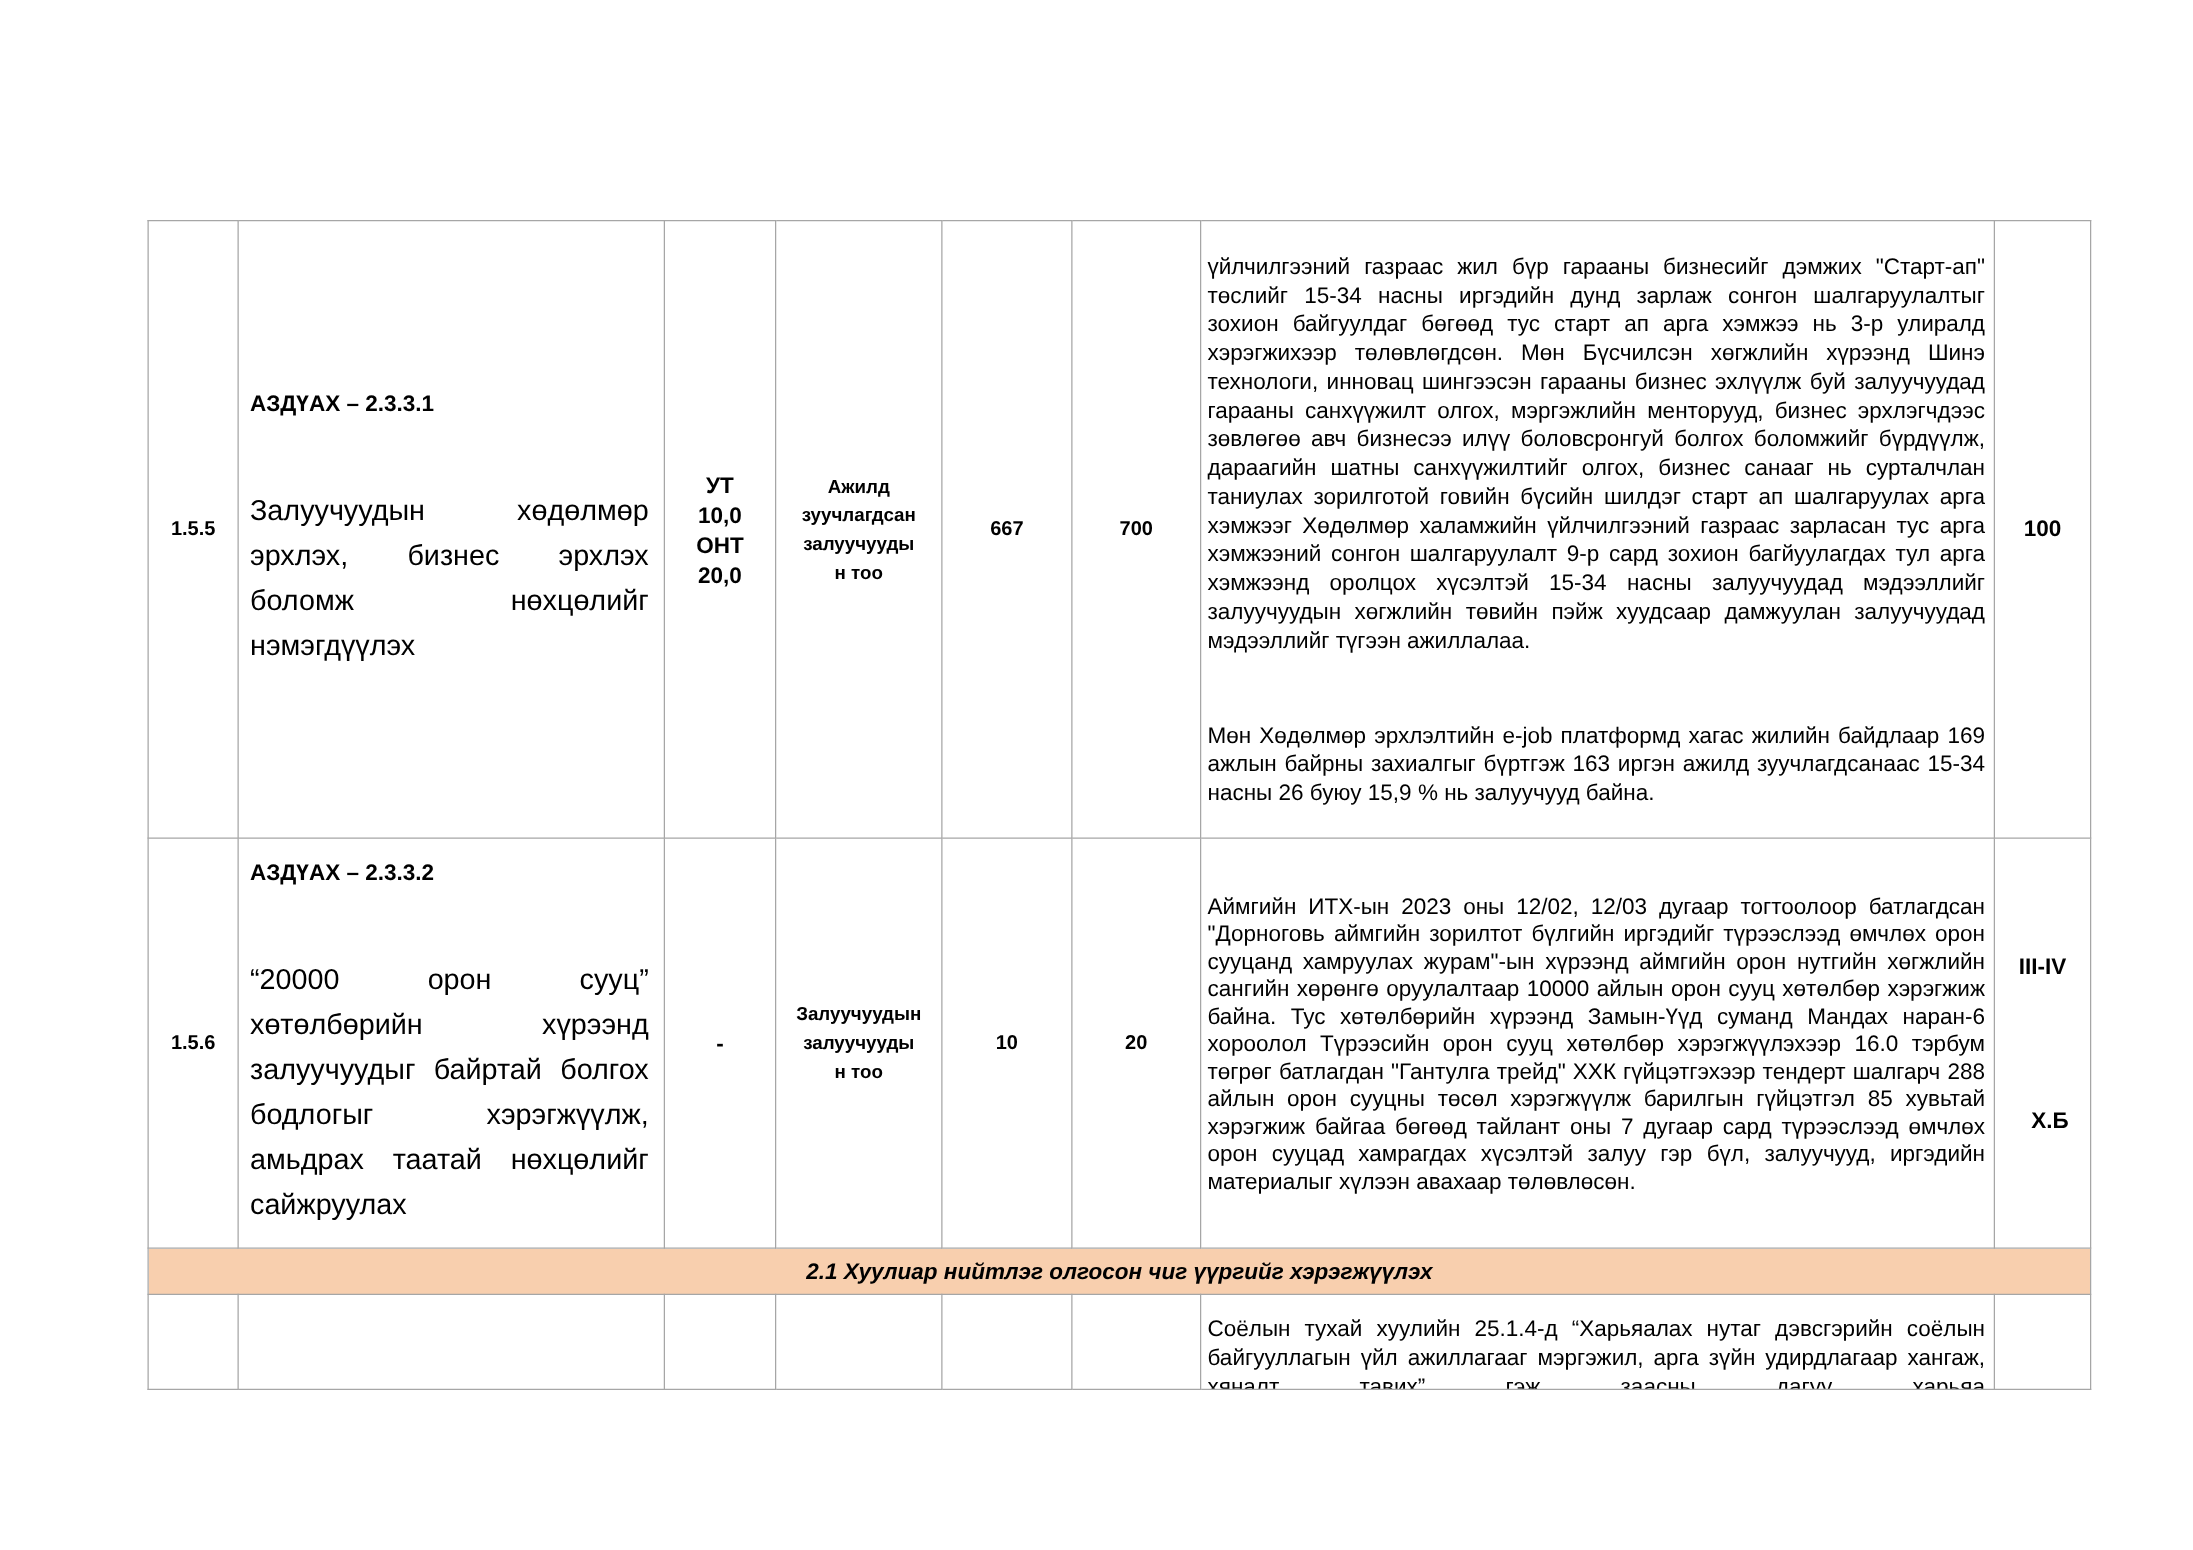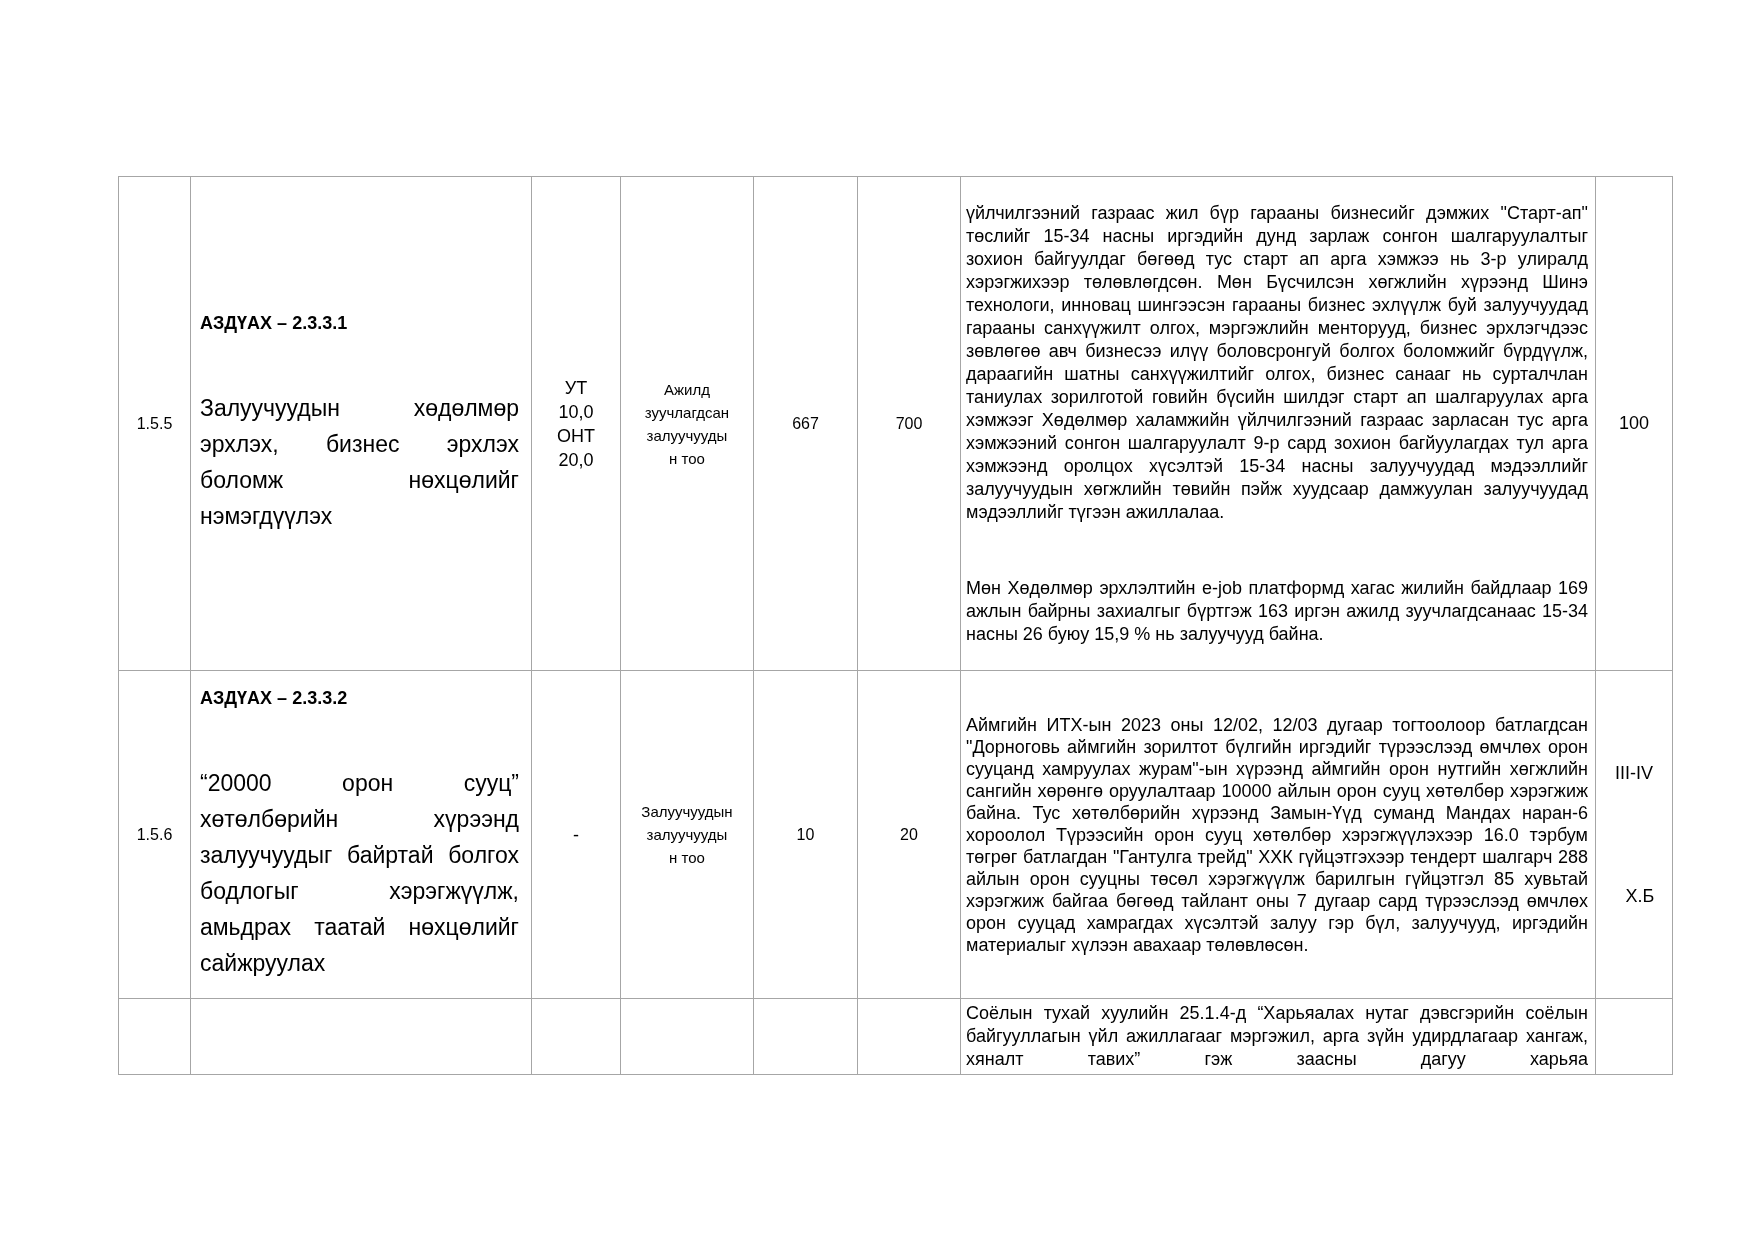--- a/index.html
+++ b/index.html
@@ -23,42 +23,42 @@
     vertical-align:middle;
     overflow:hidden;
   }
   .inner {
     display:flex; flex-direction:column; justify-content:center;
     box-sizing:border-box; overflow:hidden;gap:44px;
   }
   .h1 { height:493px; }
   .h2 { height:327px; }
   .h4 { height:75px; }
-  .center { align-items:center; text-align:center; }
+  .center { align-items:center; text-align:center;font-weight:bold; }
   .num { font-size:16px; }
   .pre { white-space:pre-line; }
   .indicator { font-size:15px; line-height:23px; }
   .budget { font-size:18px; line-height:24px; }
   .policy-inner { padding:0 12px 0 9px; }
   .obj-code { font-weight:bold; font-size:18px; margin:0 0 12px 0; }
   .obj-text { font-size:23px; line-height:36px; text-align:justify; margin:0; }
   .report-inner { padding:0 7px 0 5px; }
   .report-inner p { margin:0; text-align:justify; }
   .lh23 p { font-size:18px; line-height:23px; }
   .lh22 p { font-size:18px; line-height:22px; }
   .para-gap { margin-top:9px !important; }
   .score { font-size:18px; }
   .score-secondary { margin-top:58px;margin-left:12px; }
   tr.section-band td { background:#F8CFAE; height:36px; }
   .section-label {
     font-weight:bold; font-style:italic; font-size:18px;
     text-align:center; line-height:36px;
   }
   .partial-report {
-    justify-content:flex-start; padding-top:3px;
+    justify-content:flex-start; padding-top:16px;
   }
   .partial-report p { text-align-last:justify; }
 </style>
 </head>
 <body>
 
 <table class="doc-table">
   <colgroup>
     <col style="width:72px">
     <col style="width:341px">
@@ -140,20 +140,25 @@
       </div>
     </td>
     <td>
       <div class="inner h2 center score">
         <div>III-IV</div>
         <div class="score-secondary">Х.Б</div>
       </div>
     </td>
   </tr>
 
+  <tr class="section-band">
+    <td colspan="8">
+      <div class="section-label">2.1 Хуулиар нийтлэг олгосон чиг үүргийг хэрэгжүүлэх</div>
+    </td>
+  </tr>
 
   <tr>
     <td>
           <div class="inner h4"></div>
         </td>
     <td>
           <div class="inner h4"></div>
         </td>
     <td>
           <div class="inner h4"></div>

